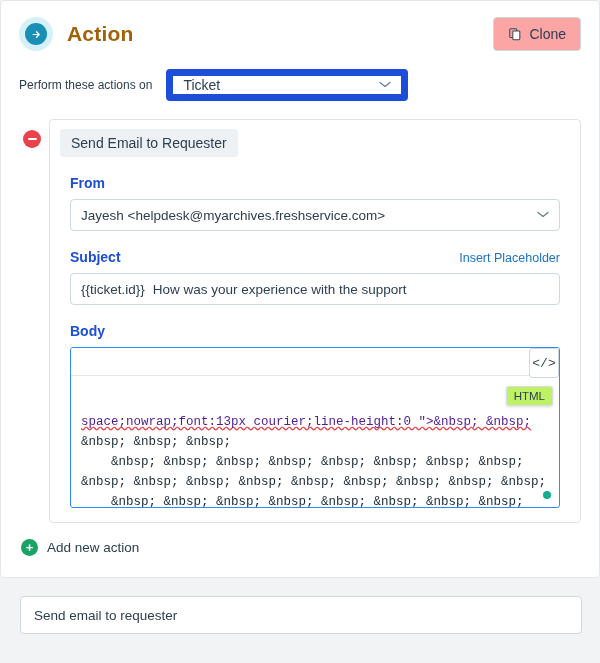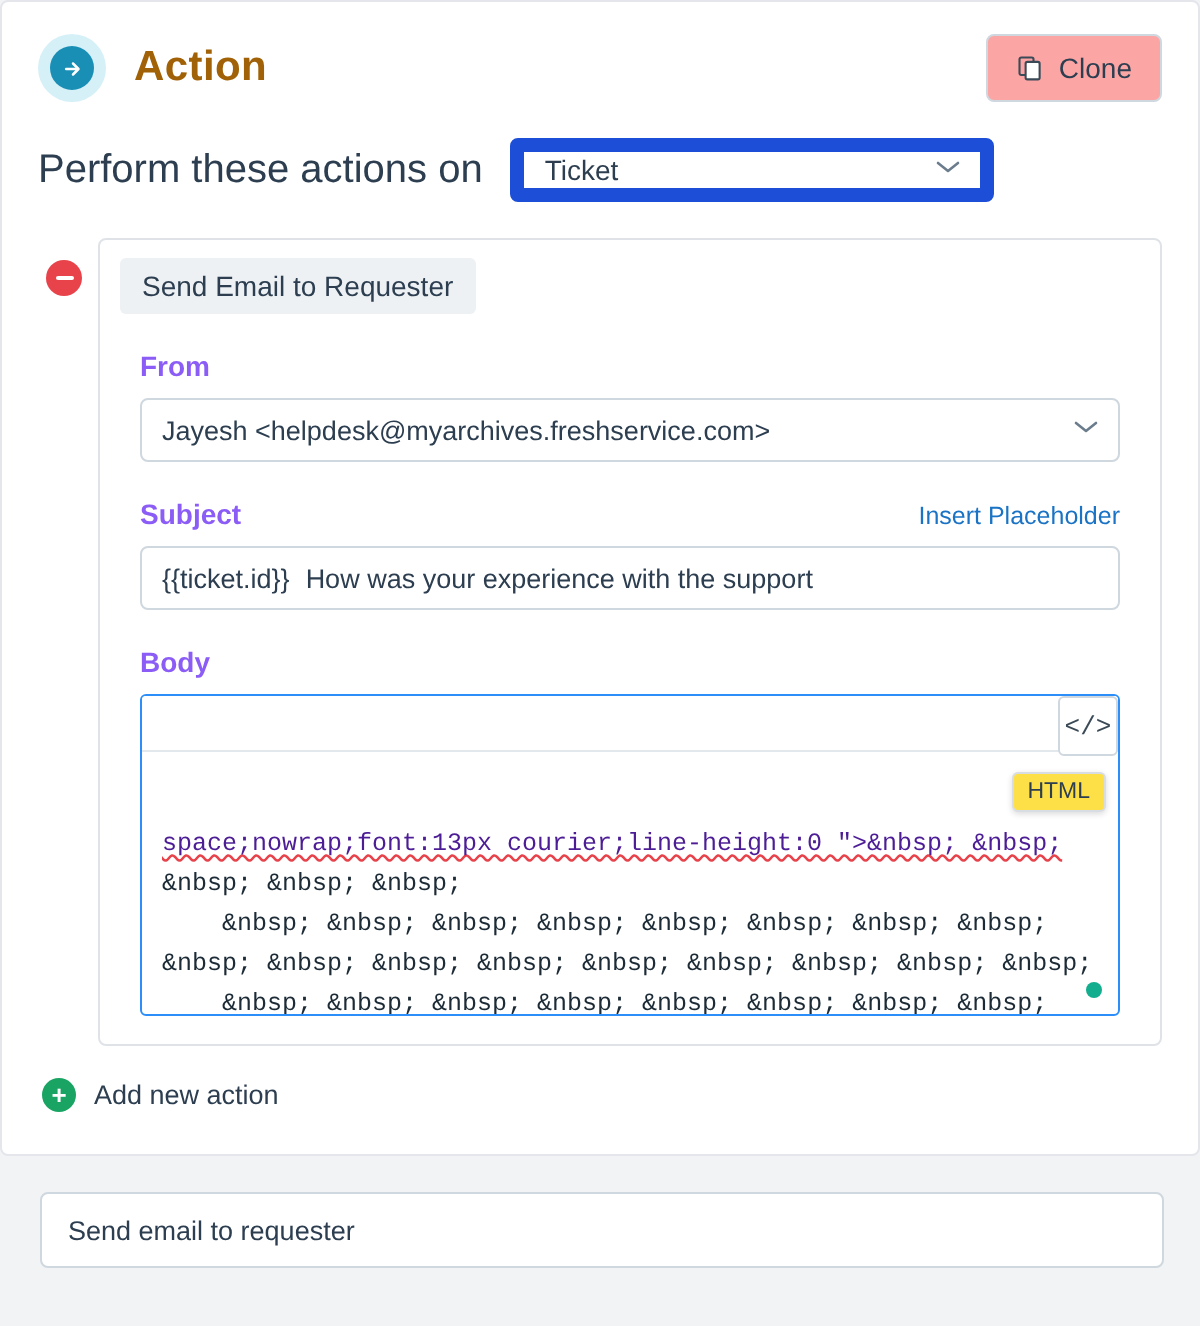--- a/index.html
+++ b/index.html
@@ -83,21 +83,21 @@
   }
   .clone-btn svg { display: block; }
 
   
   .perform-row {
     display: flex;
     align-items: center;
     padding: 8px 18px 0 18px;
   }
   .perform-label {
-    font-size: 20px;
+    font-size: 12px;
     color: #2c3e50;
   }
   .select-box {
     position: relative;
     margin-left: 14px;
     width: 242px;
     height: 32px;
     border: 7px solid #1d4ed8;
     border-radius: 4px;
     background: #fff;
@@ -165,21 +165,21 @@
     margin: 18px 0 0 0;
     padding: 0 10px 0 10px;
   }
   .field-label-row {
     display: flex;
     align-items: baseline;
   }
   .field-label {
     font-size: 14px;
     font-weight: bold;
-    color: #8b5cf6;
+    color: #1d4ed8;
   }
   .placeholder-link {
     margin-left: auto;
     font-size: 12.5px;
     color: #1a73c4;
     cursor: pointer;
   }
   .input-box {
     margin-top: 8px;
     height: 32px;
@@ -229,21 +229,21 @@
     justify-content: center;
     font-family: "Liberation Mono", monospace;
     font-size: 13px;
     color: #3b4a57;
     cursor: pointer;
   }
   .tooltip {
     position: absolute;
     right: 6px;
     top: 38px;
-    background: #fde047;
+    background: #bef264;
     border: 1px solid #d8dde3;
     box-shadow: 0 1px 3px rgba(0,0,0,.15);
     border-radius: 3px;
     padding: 3px 7px;
     font-size: 11.5px;
     color: #2c3e50;
     z-index: 5;
   }
   .code-area {
     font-family: "Liberation Mono", monospace;

